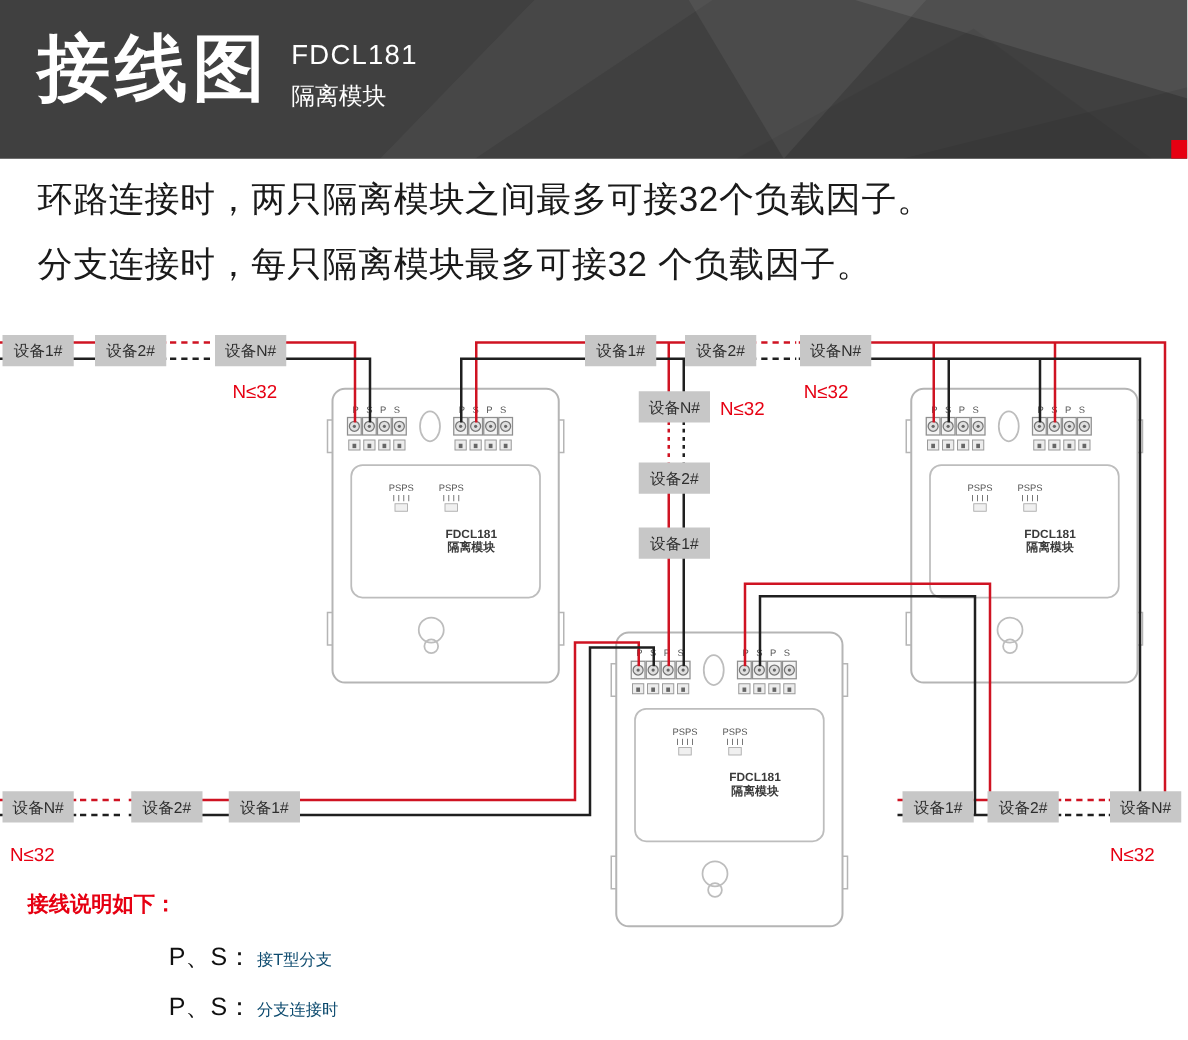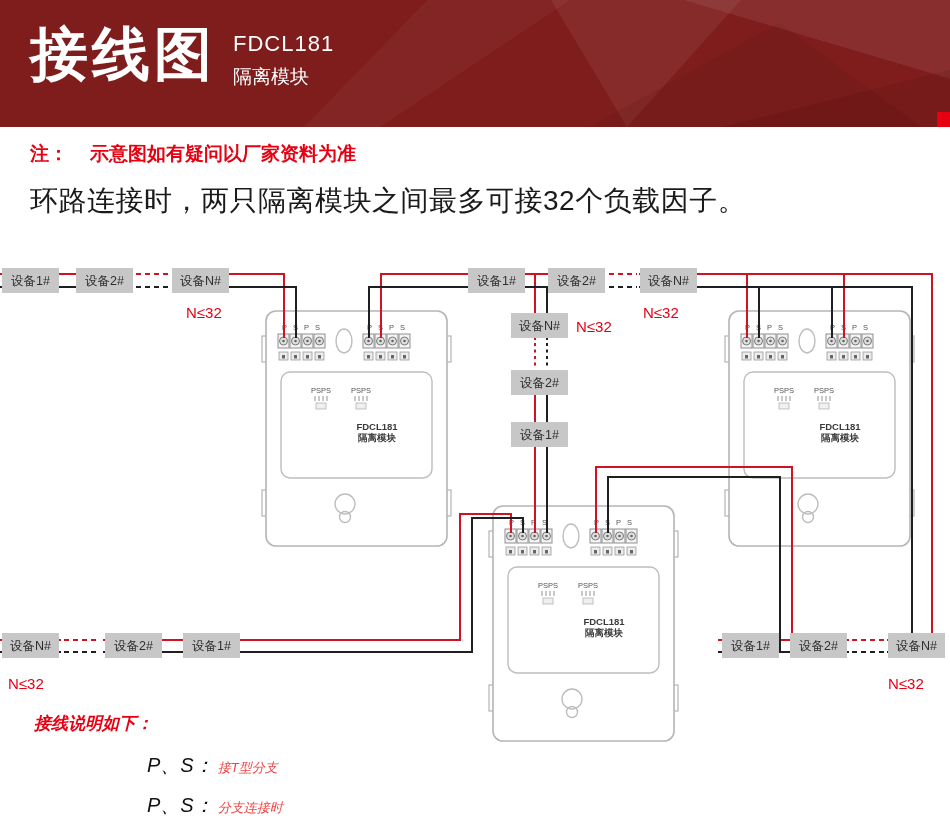--- a/index.html
+++ b/index.html
@@ -2,21 +2,21 @@
 <html><head>
 <meta charset="utf-8">
 <style>
   * { margin:0; padding:0; box-sizing:border-box; }
   html,body { width:950px; height:832px; }
   body {
     position:relative; background:#ffffff; overflow:hidden;
     font-family:"Liberation Sans", sans-serif;
   }
   
-  .header { position:absolute; left:0; top:0; width:950px; height:127px; background:#7f1d1d; overflow:hidden; }
+  .header { position:absolute; left:0; top:0; width:950px; height:127px; background:#404040; overflow:hidden; }
   .tri { position:absolute; left:0; top:0; width:100%; height:100%; }
   .tri.t1 { background:rgba(255,255,255,0.06); clip-path:polygon(58% 0, 78% 0, 66% 100%); }
   .tri.t2 { background:rgba(255,255,255,0.08); clip-path:polygon(72% 0, 100% 0, 100% 62%); }
   .tri.t3 { background:rgba(0,0,0,0.07);       clip-path:polygon(100% 55%, 100% 100%, 76% 100%); }
   .tri.t4 { background:rgba(0,0,0,0.05);       clip-path:polygon(62% 100%, 82% 18%, 97% 100%); }
   .tri.t5 { background:rgba(255,255,255,0.04); clip-path:polygon(45% 0, 60% 0, 40% 100%, 32% 100%); }
   .header .title { position:absolute; left:30px; top:16px; font-size:58px; font-weight:bold; color:#ffffff; letter-spacing:4px; }
   .model-block { position:absolute; left:233px; top:31px; color:#ffffff; }
   .model-block .model { font-size:22px; letter-spacing:1px; }
   .model-block .subtitle { font-size:19px; margin-top:7px; }
@@ -42,47 +42,47 @@
   .tport { fill:#f4f4f4; stroke:#8f8f8f; stroke-width:1; }
   .tscrew { fill:#e0e0e0; stroke:#777; stroke-width:1; }
   .tdot { fill:#666; }
   .tslot { fill:#ececec; stroke:#9a9a9a; stroke-width:0.8; }
   .tpin { fill:#666; }
   .psps { font-size:7.5px; fill:#555; text-anchor:middle; }
   .ptick { stroke:#777; stroke-width:0.8; }
   .ptag { fill:#f0f0f0; stroke:#aaa; stroke-width:0.7; }
   .mname { font-size:9.5px; font-weight:bold; fill:#3a3a3a; text-anchor:middle; }
   
-  .legend { position:absolute; left:12px; top:0; width:752px; height:832px; pointer-events:none;font-style:italic; }
+  .legend { position:absolute; left:0; top:0; width:752px; height:832px; pointer-events:none; }
   .lg-head { position:absolute; left:22px; top:712px; color:#e60012; font-size:17px; font-weight:bold; }
   .lg-item1 { position:absolute; left:135px; top:752px; }
   .lg-item2 { position:absolute; left:135px; top:792px; }
   .lg-term { font-size:20px; color:#111111; }
-  .lg-desc { font-size:13px; color:#ef4444; margin-left:4px; }
+  .lg-desc { font-size:13px; color:#0c4a6e; margin-left:4px; }
 </style>
 </head>
 <body>
 
 <header class="header">
   <div class="tri t5"></div>
   <div class="tri t1"></div>
   <div class="tri t2"></div>
   <div class="tri t3"></div>
   <div class="tri t4"></div>
   <div class="title">接线图</div>
   <div class="model-block">
     <div class="model">FDCL181</div>
     <div class="subtitle">隔离模块</div>
   </div>
   <div class="red-corner"></div>
 </header>
 
 <section class="notes">
-  <p class="warn"><span class="prefix">注：</span><span>示意图如有疑问以厂家资料为准</span></p>
   <p class="nline">环路连接时，两只隔离模块之间最多可接32个负载因子。</p>
+  <p class="nline">分支连接时，每只隔离模块最多可接32 个负载因子。</p>
 </section>
 
 <svg class="diagram" width="950" height="832" viewBox="0 0 950 832">
   <defs>
 
     <g id="tblock">
       <text class="tlab" x="24" y="8">P S P S</text>
       <rect class="tport" x="0" y="12" width="11" height="14"></rect>
         <circle class="tscrew" cx="5.5" cy="19" r="4"></circle>
         <circle class="tdot" cx="5.5" cy="19" r="1.3"></circle>

